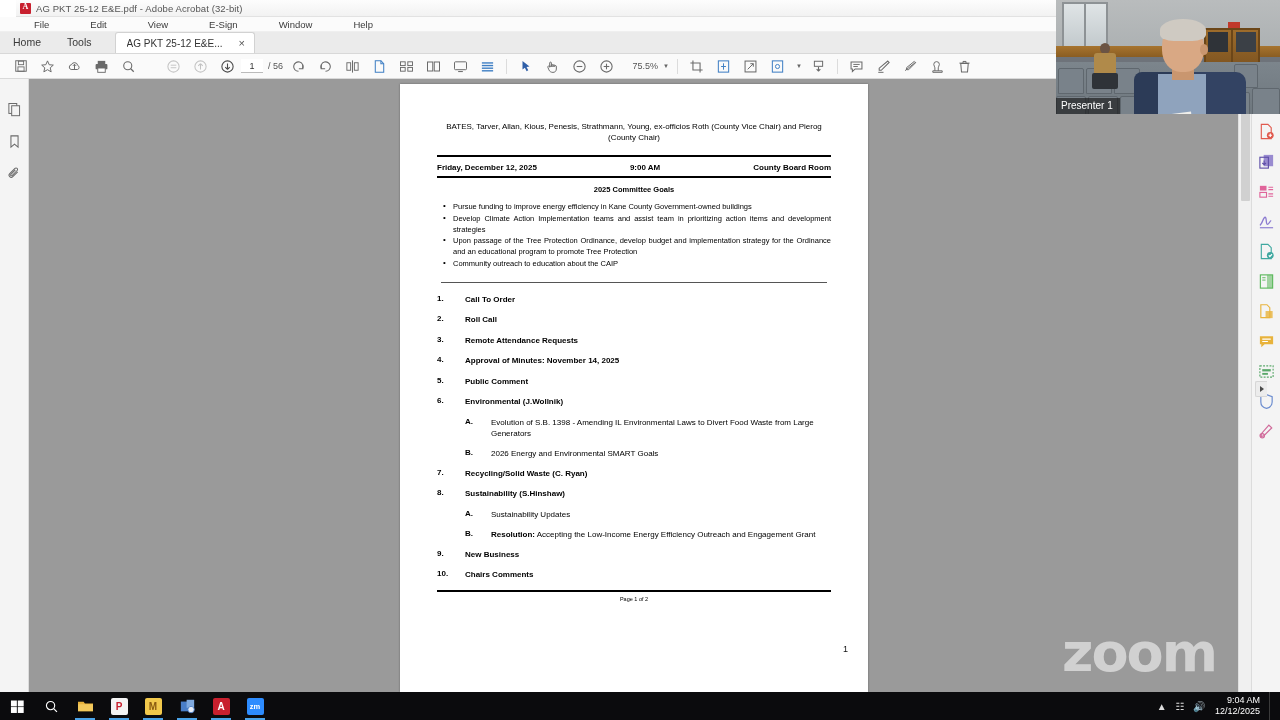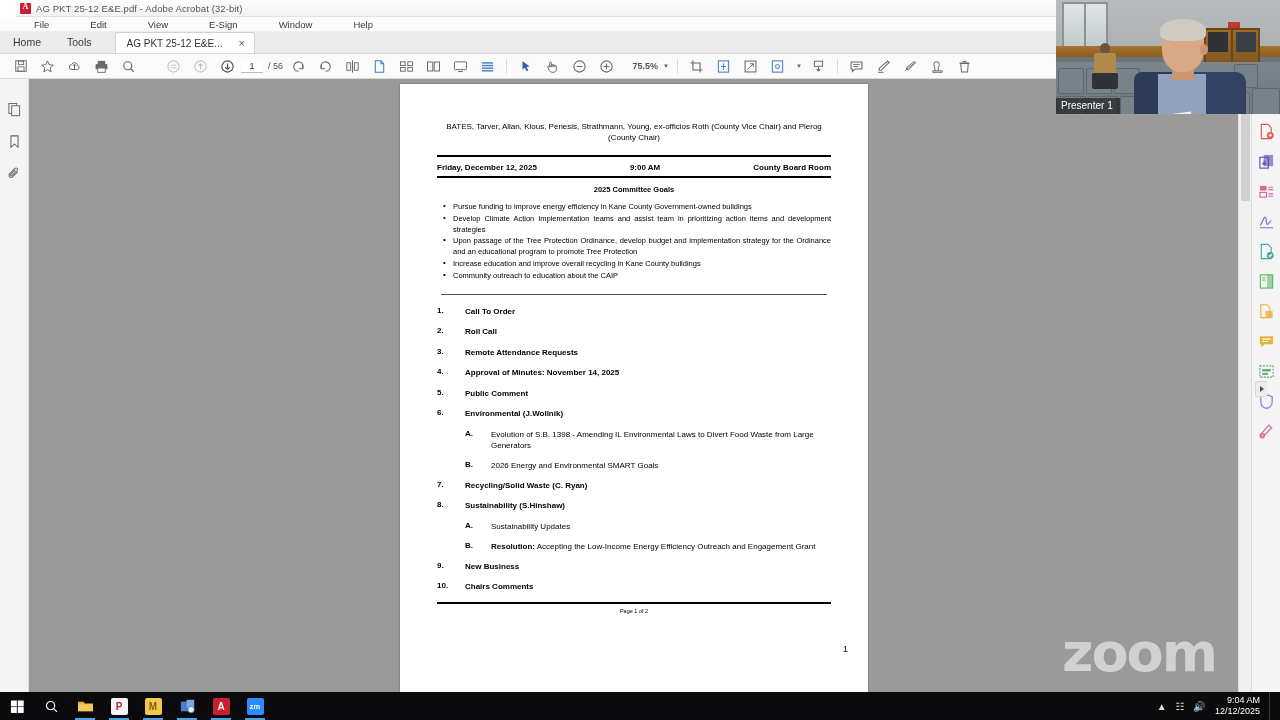--- a/index.html
+++ b/index.html
@@ -71,21 +71,21 @@
   .tb svg { display: block; }
   .tb.dim svg { opacity: .38; }
   .tb-sep { width: 1px; height: 15px; background: #dcdcdc; margin: 0 5px; flex: none; }
   .tb-gap { width: 18px; flex: none; }
   .pagebox {
     width: 22px; height: 14px; border: none; border-bottom: 1px solid #bbb;
     background: #fff; font-size: 9px; text-align: center; color: #333;
     font-family: "Liberation Sans", sans-serif; outline: none;
   }
   .pagetot { font-size: 9px; color: #555; margin-left: 5px; margin-right: 2px; }
-  .zoomval { font-size: 9px; color: #555; margin-left: 8px; width: 30px; text-align: right; font-weight: bold; }
+  .zoomval { font-size: 9px; color: #555; margin-left: 8px; width: 30px; text-align: right; }
   .zoomcar { font-size: 6px; color: #666; margin-left: 5px; margin-right: 3px; cursor: pointer; }
 
   
   .leftrail {
     position: absolute; left: 0; top: 79px; width: 29px; height: 613px;
     background: #f4f4f4; border-right: 1px solid #dcdcdc;
     display: flex; flex-direction: column; align-items: center; padding-top: 20px;
     gap: 12px;
   }
   .leftrail .ri { width: 20px; height: 20px; display: flex; align-items: center;
@@ -606,21 +606,20 @@
           <span>9:00 AM</span>
           <span>County Board Room</span>
         </div>
         <div class="rule2"></div>
 
         <div class="goalsttl">2025 Committee Goals</div>
         <div class="goals">
           <div class="goal">Pursue funding to improve energy efficiency in Kane County Government-owned buildings</div>
           <div class="goal">Develop Climate Action Implementation teams and assist team in prioritizing action items and development strategies</div>
           <div class="goal">Upon passage of the Tree Protection Ordinance, develop budget and implementation strategy for the Ordinance and an educational program to promote Tree Protection</div>
-          <div class="goal">Increase education and improve overall recycling in Kane County buildings</div>
           <div class="goal">Community outreach to education about the CAIP</div>
         </div>
         <div class="thinrule"></div>
 
         <div class="agenda">
           <div class="arow">
               <span class="num">1.</span>
               <span class="txt">Call To Order</span>
             </div>
           <div class="arow">

